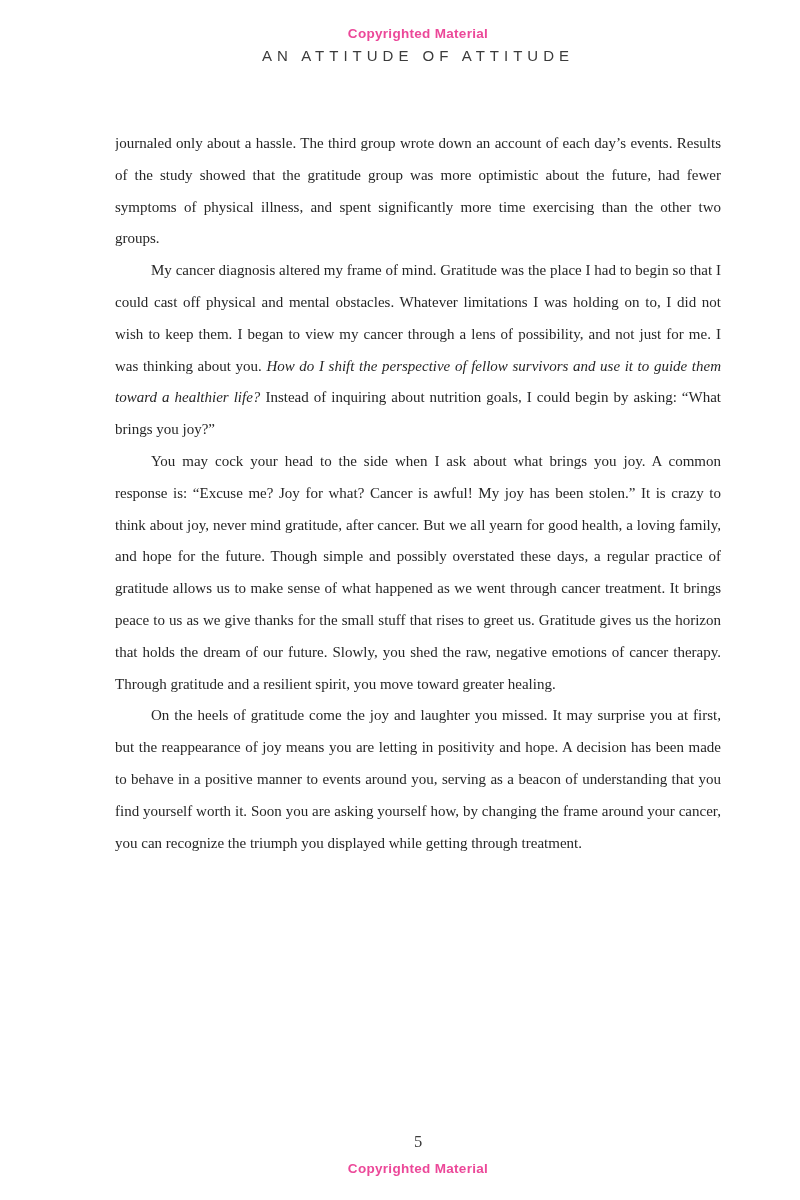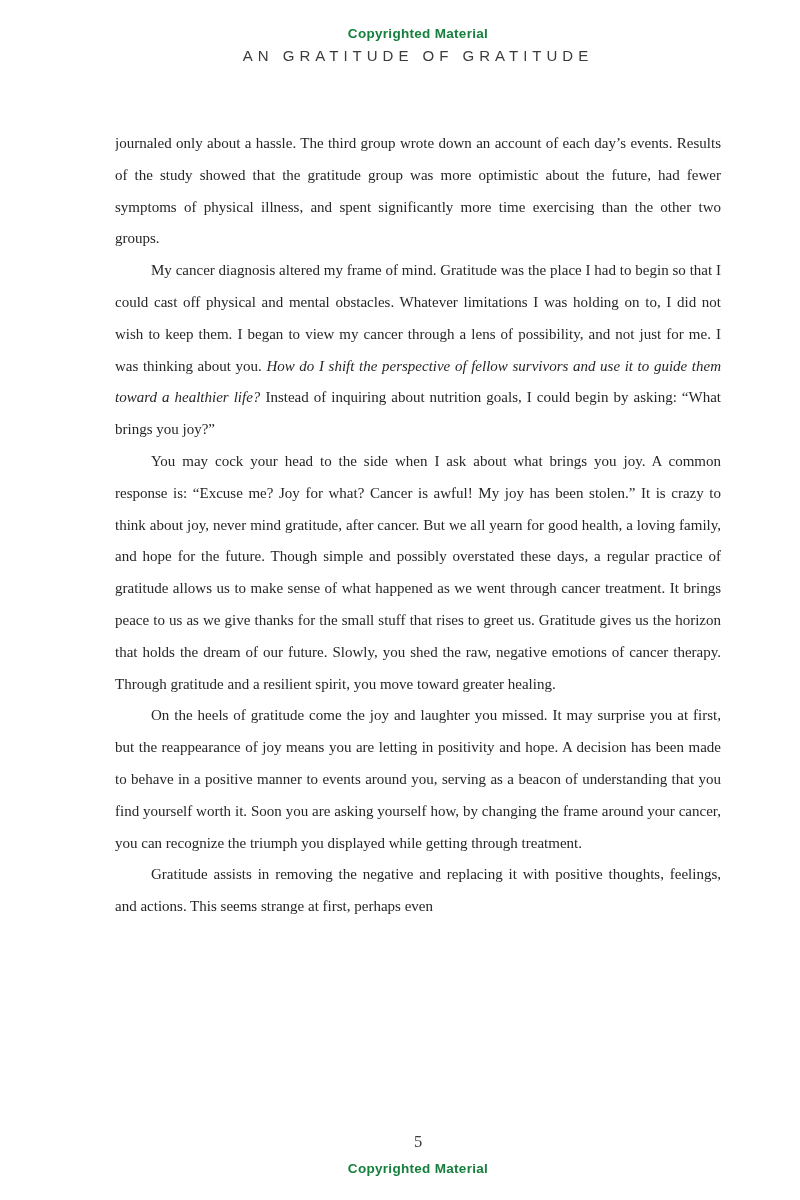--- a/index.html
+++ b/index.html
@@ -19,21 +19,21 @@
   .page-header {
     padding-top: 26px;
     margin-left: 115px;
     width: 606px;
     text-align: center;
   }
   .copyright-line {
     font-family: "Liberation Sans", sans-serif;
     font-size: 13.5px;
     font-weight: bold;
-    color: #15803d;
+    color: #ec4899;
     letter-spacing: 0.3px;
   }
   .running-head {
     margin-top: 6px;
     font-family: "Liberation Sans", sans-serif;
     font-size: 15px;
     font-weight: normal;
     color: #3b3b3b;
     letter-spacing: 5px;
   }
@@ -72,29 +72,28 @@
     margin-bottom: 9px;
   }
 </style>
 </head>
 <body>
 
 <div class="page">
 
   <header class="page-header">
     <div class="copyright-line">Copyrighted Material</div>
-    <div class="running-head">AN GRATITUDE OF GRATITUDE</div>
+    <div class="running-head">AN ATTITUDE OF ATTITUDE</div>
   </header>
 
   <main class="text-column" id="paragraphs">
       <p class=""><span>journaled only about a hassle. The third group wrote down an account of each day’s events. Results of the study showed that the gratitude group was more optimistic about the future, had fewer symptoms of physical illness, and spent significantly more time exercising than the other two groups.</span></p>
       <p class="indent"><span>My cancer diagnosis altered my frame of mind. Gratitude was the place I had to begin so that I could cast off physical and mental obstacles. Whatever limitations I was holding on to, I did not wish to keep them. I began to view my cancer through a lens of possibility, and not just for me. I was thinking about you. </span><em>How do I shift the perspective of fellow survivors and use it to guide them toward a healthier life?</em><span> Instead of inquiring about nutrition goals, I could begin by asking: “What brings you joy?”</span></p>
       <p class="indent"><span>You may cock your head to the side when I ask about what brings you joy. A common response is: “Excuse me? Joy for what? Cancer is awful! My joy has been stolen.” It is crazy to think about joy, never mind gratitude, after cancer. But we all yearn for good health, a loving family, and hope for the future. Though simple and possibly overstated these days, a regular practice of gratitude allows us to make sense of what happened as we went through cancer treatment. It brings peace to us as we give thanks for the small stuff that rises to greet us. Gratitude gives us the horizon that holds the dream of our future. Slowly, you shed the raw, negative emotions of cancer therapy. Through gratitude and a resilient spirit, you move toward greater healing.</span></p>
       <p class="indent"><span>On the heels of gratitude come the joy and laughter you missed. It may surprise you at first, but the reappearance of joy means you are letting in positivity and hope. A decision has been made to behave in a positive manner to events around you, serving as a beacon of understanding that you find yourself worth it. Soon you are asking yourself how, by changing the frame around your cancer, you can recognize the triumph you displayed while getting through treatment.</span></p>
-      <p class="indent"><span>Gratitude assists in removing the negative and replacing it with positive thoughts, feelings, and actions. This seems strange at first, perhaps even</span></p>
     </main>
 
   <footer class="page-footer">
     <div class="page-number">5</div>
     <div class="copyright-line">Copyrighted Material</div>
   </footer>
 
 </div>
 
 </body></html>

